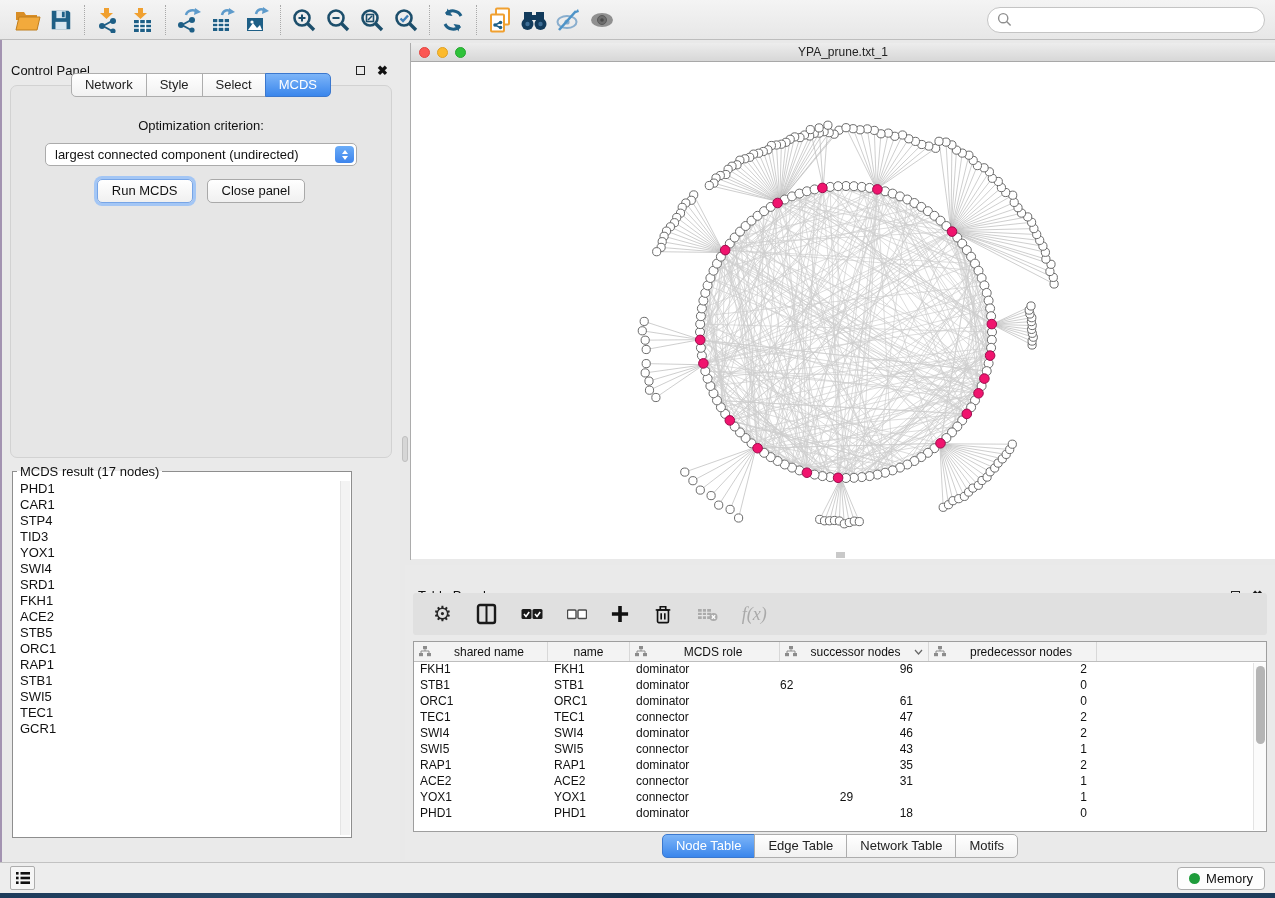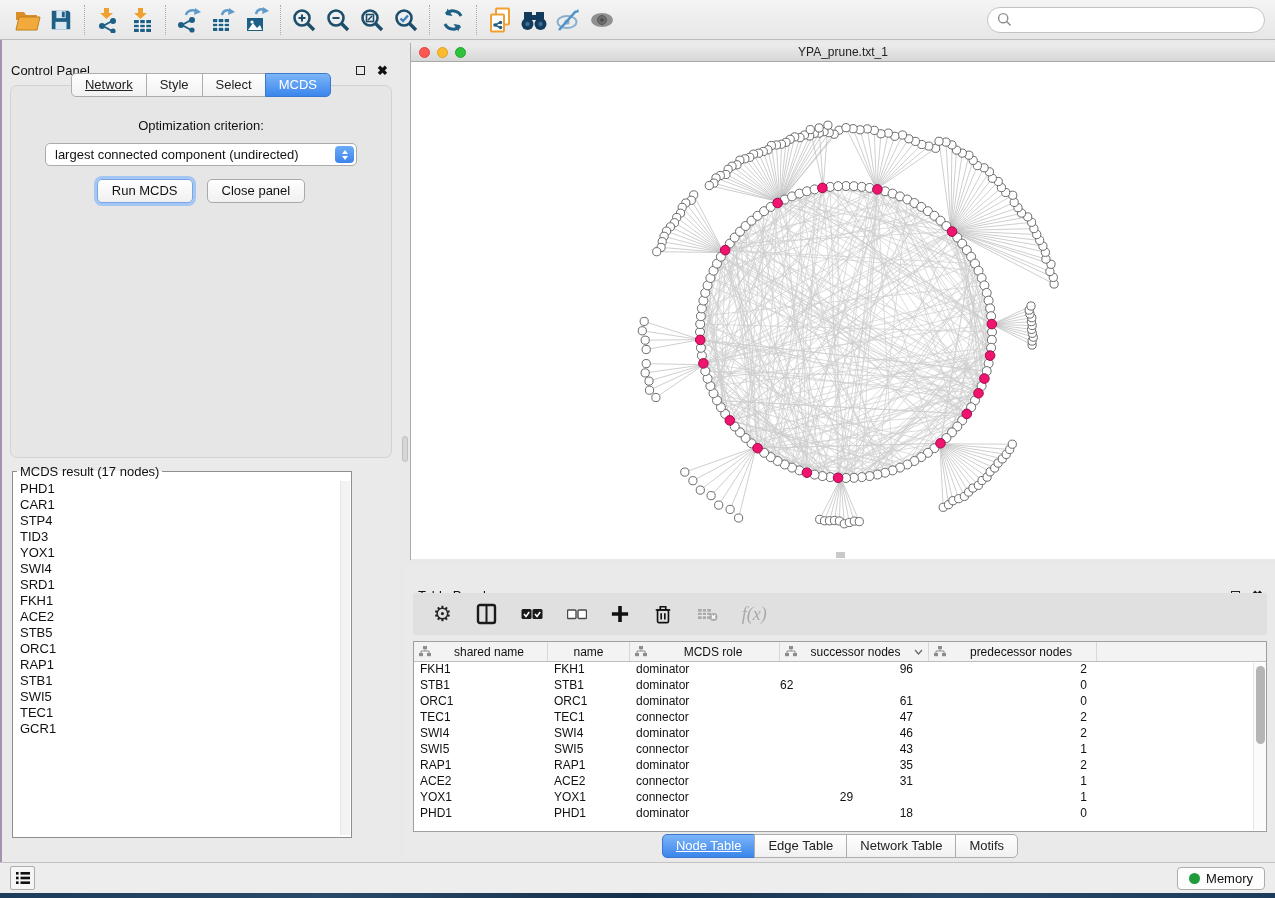--- a/index.html
+++ b/index.html
@@ -23,21 +23,21 @@
   #control-panel { position:absolute; left:2px; top:40px; width:398px; height:822px; background:#EAEAEA; }
   .panel-head { position:absolute; top:0; left:0; right:0; height:28px; display:flex; align-items:center;margin-top:16px; }
   .panel-title { font-size:13px; color:#111; padding-left:9px; }
   .panel-btns { margin-left:auto; display:flex; align-items:center; gap:12px; padding-right:12px; }
   .float-ic { width:9px; height:9px; border:1.5px solid #222; display:inline-block; }
   .close-ic { font-size:13px; font-weight:bold; color:#111; line-height:1; }
 
   .seg { display:inline-flex; }
   .seg .tab { font-size:13px; padding:3px 13px 4px; background:linear-gradient(#FFFFFF,#F1F1F1);
     border:1px solid #ADADAD; margin-left:-1px; color:#222; white-space:nowrap; }
-  .seg .tab:first-child { border-radius:5px 0 0 5px; margin-left:0;text-decoration:underline; }
+  .seg .tab:first-child { border-radius:5px 0 0 5px; margin-left:0; }
   .seg .tab:last-child { border-radius:0 5px 5px 0; }
   .seg .tab.active { background:linear-gradient(#7DB5F8,#3A86EC); color:#fff; border-color:#3B78CE; }
 
   #cp-tabs { position:absolute; top:33px; left:0; right:0; text-align:center; z-index:2; }
   #cp-inner { position:absolute; left:8px; right:8px; top:45px; height:373px;
     background:#E6E6E6; border:1px solid #D2D2D2; border-radius:7px; text-align:center; }
   #opt-label { margin-top:32px; font-size:13px; color:#111; }
   #criterion { position:relative; margin:10px auto 0; width:312px; height:23px; background:#fff;
     border:1px solid #ABABAB; border-radius:5px; text-align:left; font-size:13px; line-height:21px;
     padding-left:9px; color:#111; }

